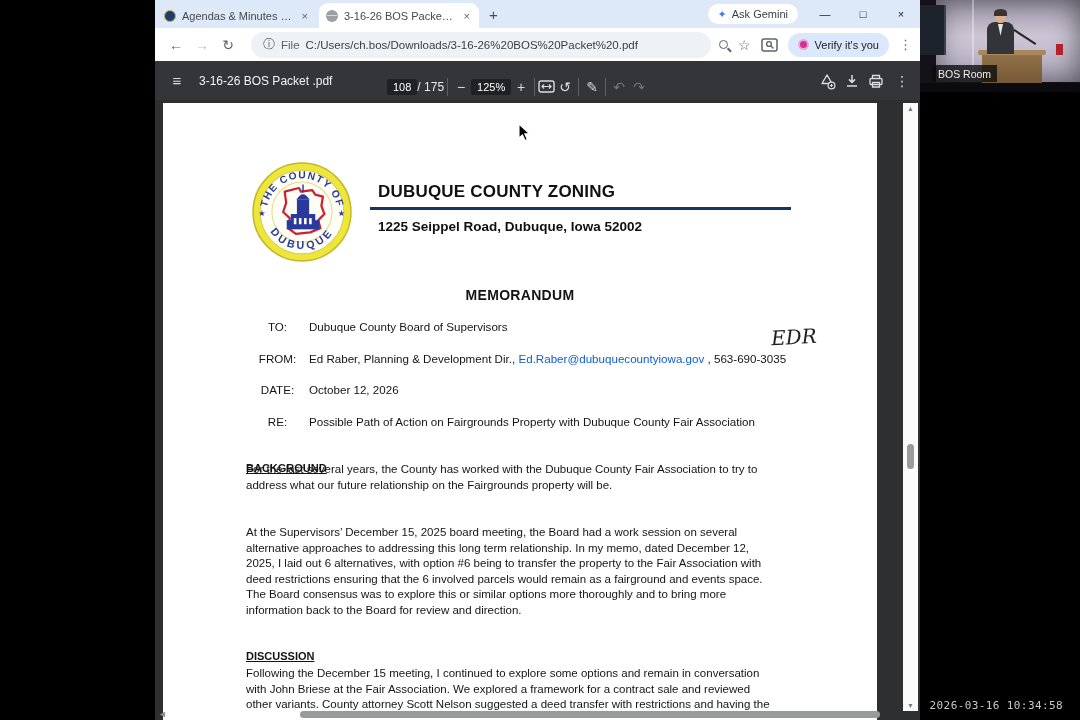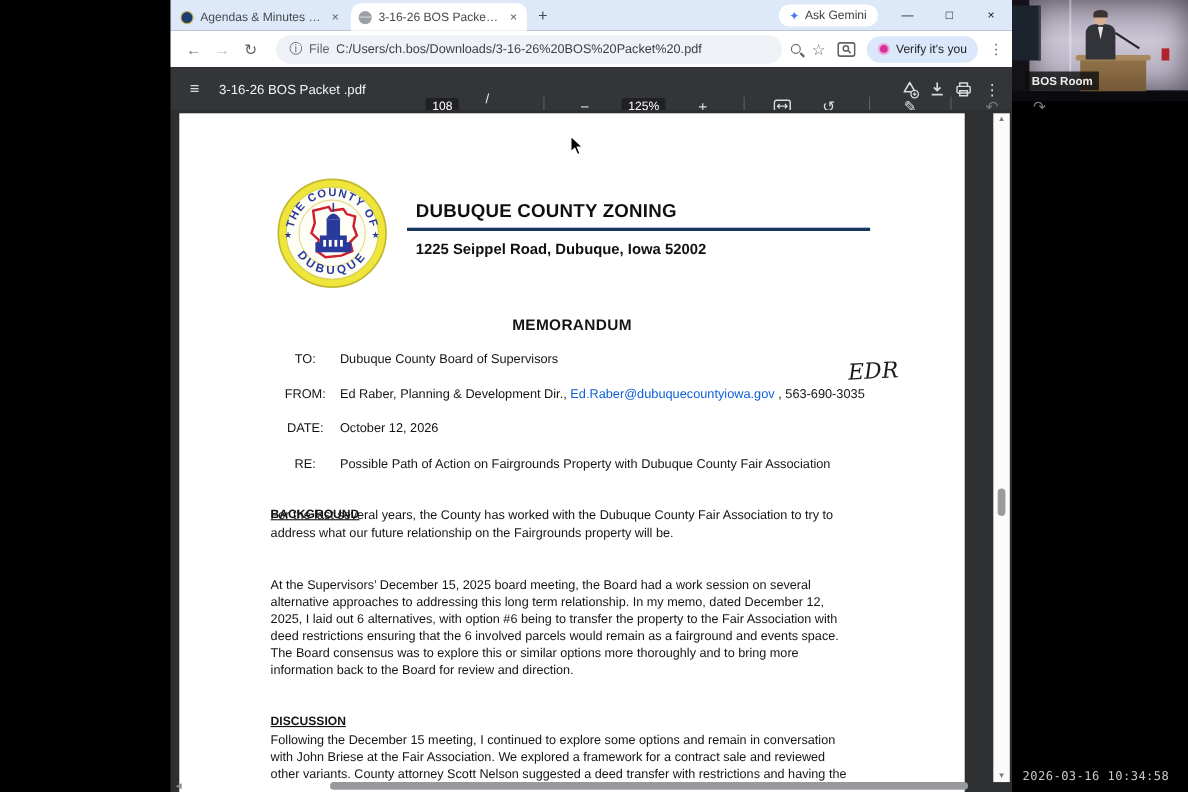--- a/index.html
+++ b/index.html
@@ -41,21 +41,21 @@
   .star { font-size:14px; color:#5f6368; }
   #verify-pill { height:24px; border-radius:12px; background:#dbe7fb; display:flex; align-items:center; gap:6px;
                  padding:0 10px; font-size:11px; color:#1c1d1f; }
   #verify-pill .vdot { width:11px; height:11px; border-radius:50%; background:#d3309b; border:2px solid #eea7d4; }
   .dots { font-size:13px; color:#5f6368; letter-spacing:0; }
 
   
   #pdfbar { position:relative; height:39px; background:#333538; color:#e8eaed; display:flex; align-items:center; font-size:12px; }
   #pdfbar .menu { width:44px; text-align:center; font-size:15px; color:#dadce0; }
   #pdfbar .doc-title { font-size:12px; color:#f1f3f4; }
-  .tb-center { position:absolute; left:232px; top:16px; height:39px; display:flex; align-items:center; gap:24px; }
+  .tb-center { position:absolute; left:232px; top:6px; height:39px; display:flex; align-items:center; gap:0; }
   .chip { background:#202124; color:#fff; border-radius:2px; padding:2px 6px; font-size:11px; }
   .tbdiv { width:1px; height:18px; background:#5c5f63; margin:0 3px; }
   .tbic { color:#dadce0; font-size:14px; width:20px; text-align:center; }
   .tbic.dim { color:#76797d; }
   .tb-right { position:absolute; right:8px; top:0; height:39px; display:flex; align-items:center; gap:8px; }
   .tb-right svg { display:block; }
 
   
   #pdfarea { position:absolute; top:100px; left:0; right:0; bottom:0; background:#2d2f31; }
   #page { position:absolute; left:8px; top:3px; width:714px; height:617px; background:#fff; color:#141414; }
@@ -100,21 +100,21 @@
   #cam-podium { position:absolute; left:62px; top:53px; width:60px; height:39px; background:linear-gradient(#92734a,#6c5030); }
   #cam-podium-top { position:absolute; left:58px; top:50px; width:68px; height:5px; background:#a8885c; border-radius:2px; }
   #cam-body { position:absolute; left:67px; top:22px; width:27px; height:32px; border-radius:8px 8px 0 0; background:#33333a; }
   #cam-shirt { position:absolute; left:78px; top:24px; width:5px; height:12px; background:#e8e6e2; clip-path:polygon(0 0,100% 0,50% 100%); }
   #cam-head { position:absolute; left:75px; top:11px; width:11px; height:12px; border-radius:50% 50% 45% 45%; background:#d8af93; }
   #cam-hair { position:absolute; left:74px; top:9px; width:13px; height:7px; border-radius:50% 50% 0 0; background:#3c3230; }
   #cam-mic { position:absolute; left:92px; top:36px; width:26px; height:1.5px; background:#26262a; transform:rotate(33deg); }
   #cam-alarm { position:absolute; left:136px; top:44px; width:7px; height:11px; background:#b3212a; }
   #cam-floorbar { position:absolute; left:0; bottom:0; width:100%; height:9px; background:#0b0a0e; }
   #room-label { position:absolute; left:12px; top:65px; height:17px; display:flex; align-items:center; padding:0 6px;
-                background:rgba(12,12,12,.78); color:#ececec; font-size:10.5px;font-weight:bold; }
+                background:rgba(12,12,12,.78); color:#ececec; font-size:10.5px; }
   #timestamp { position:absolute; right:17px; top:699px; color:#c9c9c9; font-size:11px;
                font-family:"DejaVu Sans Mono", monospace; letter-spacing:.4px; }
 </style>
 </head>
 <body>
 
 <div id="browser">
 
   <div id="tabstrip">
     <div class="tab">

